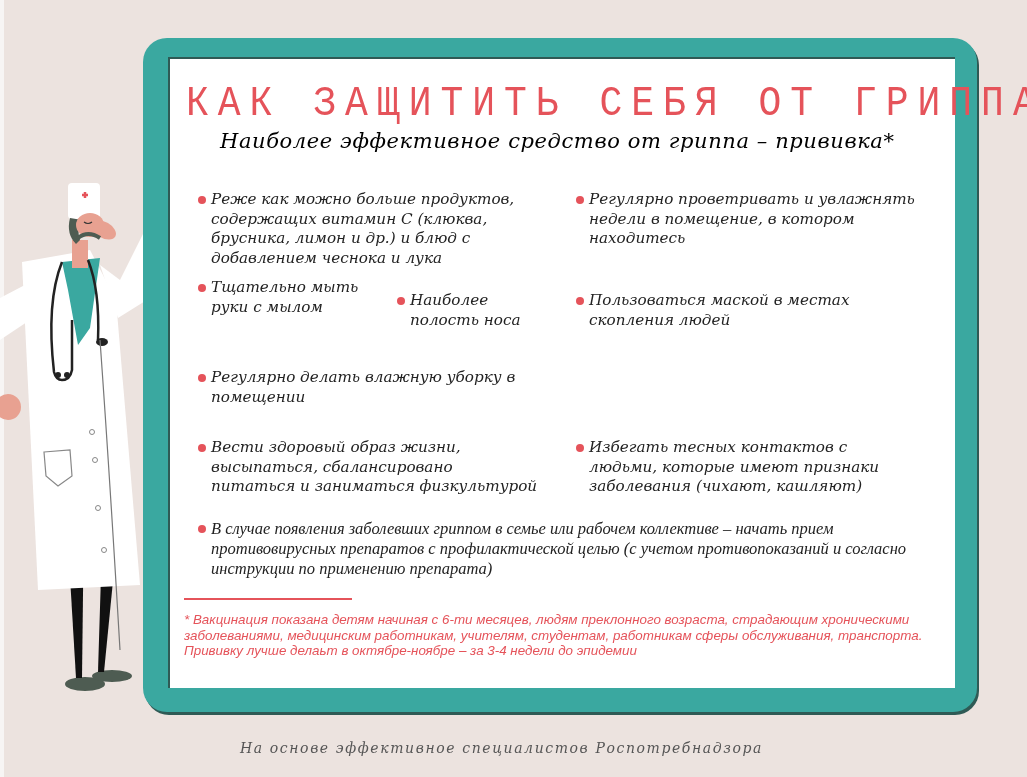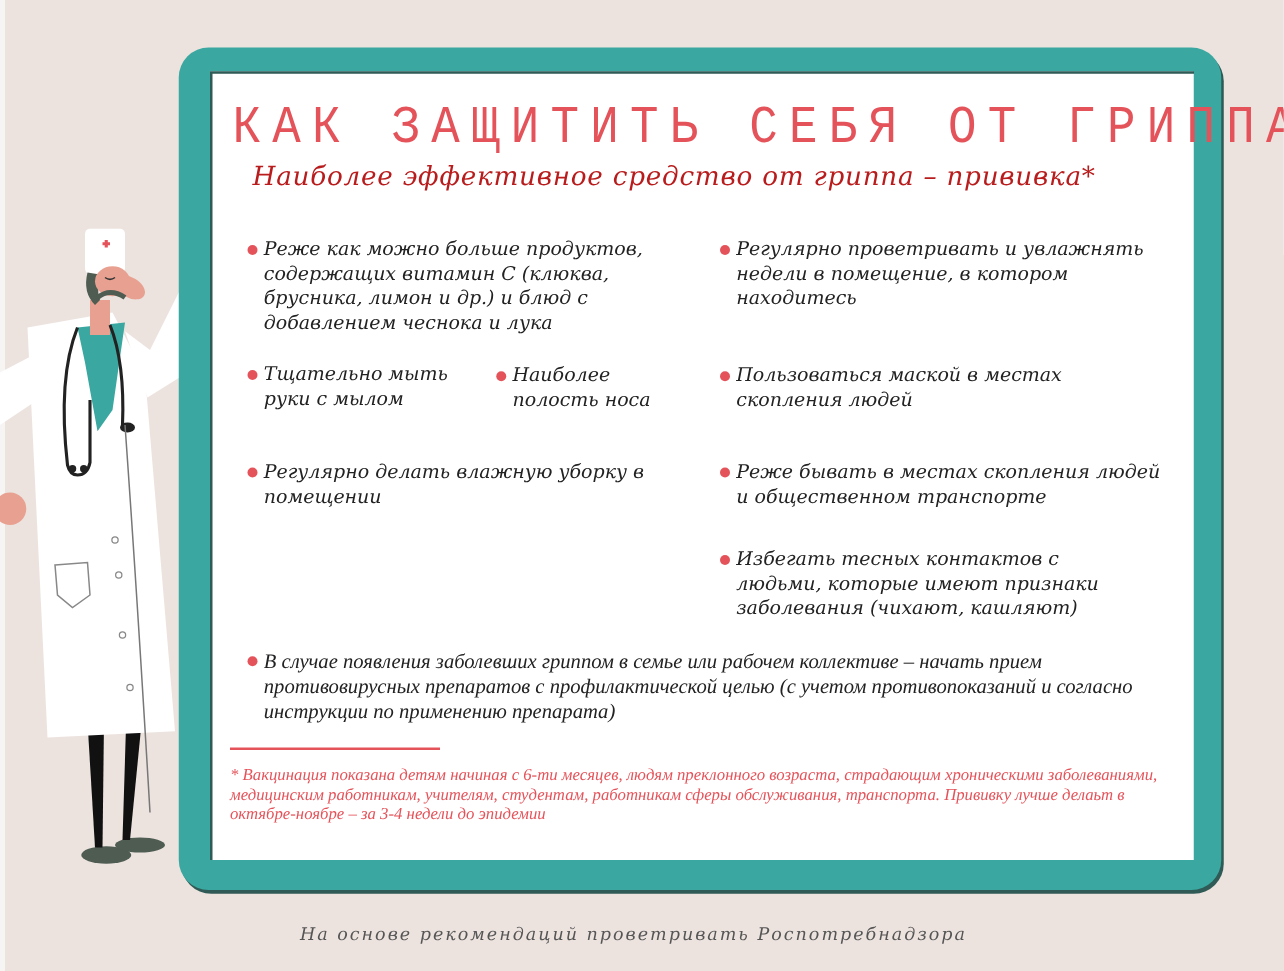--- a/index.html
+++ b/index.html
@@ -19,39 +19,39 @@
     background: #ffffff;
     box-shadow: inset 2px 2px 0 #2f5a55;
   }
   .title {
     position: absolute; left: 18px; top: 22px; width: 760px;
     font-family: "Liberation Mono", monospace;
     font-size: 38px; letter-spacing: 9px; color: #e5535a;
     white-space: nowrap; transform: scaleY(1.12); transform-origin: left top;
   }
   .subtitle {
-    position: absolute; left: 34px; top: 72px;
+    position: absolute; left: 52px; top: 72px;
     font-family: "DejaVu Serif", serif; font-style: italic;
-    font-size: 21px; color: #b91c1c; white-space: nowrap; letter-spacing: 0.6px;
+    font-size: 21px; color: #000000; white-space: nowrap; letter-spacing: 0.6px;
   }
   .item {
     position: absolute; font-family: "DejaVu Serif", serif; font-style: italic;
     font-size: 15.2px; line-height: 19.5px; color: #222;
   }
   .bullet {
     position: absolute; width: 8px; height: 8px; border-radius: 50%;
     background: #e5535a;
   }
   .item .txt { display: block; padding-left: 13px; }
   .item .bullet { left: 0; top: 6px; }
   .wide .txt { font-family: "Liberation Serif", serif; font-size: 16.5px; line-height: 20px; }
   .rule { position: absolute; left: 16px; top: 541px; width: 168px; height: 2px; background: #e5535a; }
   .footnote {
     position: absolute; left: 16px; top: 555px; width: 750px;
-    font-family: Liberation Serif, serif; font-style: italic;
+    font-family: Liberation Sans, sans-serif; font-style: italic;
     font-size: 13.4px; line-height: 15.5px; color: #e5535a;
   }
   .source {
     position: absolute; left: 240px; top: 740px;
     font-family: "DejaVu Serif", serif; font-style: italic;
     font-size: 14px; letter-spacing: 1.6px; color: #555;
   }
   .doctor { position: absolute; left: 0; top: 170px; width: 180px; height: 530px; }
 </style>
 </head>
@@ -114,50 +114,50 @@
 
     <div class="item" style="left:30px; top:133px; width:370px;">
       <span class="bullet"></span>
       <span class="txt">Реже как можно больше продуктов, содержащих витамин С (клюква, брусника, лимон и др.) и блюд с добавлением чеснока и лука</span>
     </div>
     <div class="item" style="left:408px; top:133px; width:370px;">
       <span class="bullet"></span>
       <span class="txt">Регулярно проветривать и увлажнять недели в помещение, в котором находитесь</span>
     </div>
 
-    <div class="item" style="left:30px; top:233px; width:170px;">
+    <div class="item" style="left:30px; top:221px; width:170px;">
       <span class="bullet"></span>
       <span class="txt">Тщательно мыть руки с мылом</span>
     </div>
     <div class="item" style="left:229px; top:234px; width:150px;">
       <span class="bullet"></span>
       <span class="txt">Наиболее полость носа</span>
     </div>
     <div class="item" style="left:408px; top:234px; width:320px;">
       <span class="bullet"></span>
       <span class="txt">Пользоваться маской в местах скопления людей</span>
     </div>
 
     <div class="item" style="left:30px; top:311px; width:330px;">
       <span class="bullet"></span>
       <span class="txt">Регулярно делать влажную уборку в помещении</span>
     </div>
-    <div class="item" style="left:408px; top:311px; width:360px;">
+
+    <div class="item" style="left:30px; top:381px; width:340px;">
       <span class="bullet"></span>
-      <span class="txt">Реже бывать в местах скопления людей и общественном транспорте</span>
+      <span class="txt">Вести здоровый образ жизни, высыпаться, сбалансировано питаться и заниматься физкультурой</span>
     </div>
-
     <div class="item wide" style="left:30px; top:462px; width:735px;">
       <span class="bullet"></span>
       <span class="txt">В случае появления заболевших гриппом в семье или рабочем коллективе – начать прием противовирусных препаратов с профилактической целью (с учетом противопоказаний и согласно инструкции по применению препарата)</span>
     </div>
 
     <div class="item" style="left:408px; top:381px; width:340px;">
       <span class="bullet"></span>
       <span class="txt">Избегать тесных контактов с людьми, которые имеют признаки заболевания (чихают, кашляют)</span>
     </div>
 
     <div class="rule"></div>
     <div class="footnote">* Вакцинация показана детям начиная с 6-ти месяцев, людям преклонного возраста, страдающим хроническими заболеваниями, медицинским работникам, учителям, студентам, работникам сферы обслуживания, транспорта. Прививку лучше делаьт в октябре-ноябре – за 3-4 недели до эпидемии</div>
   </div>
 </div>
 
-<div class="source">На основе рекомендаций проветривать Роспотребнадзора</div>
+<div class="source">На основе эффективное специалистов Роспотребнадзора</div>
 
 </body></html>

